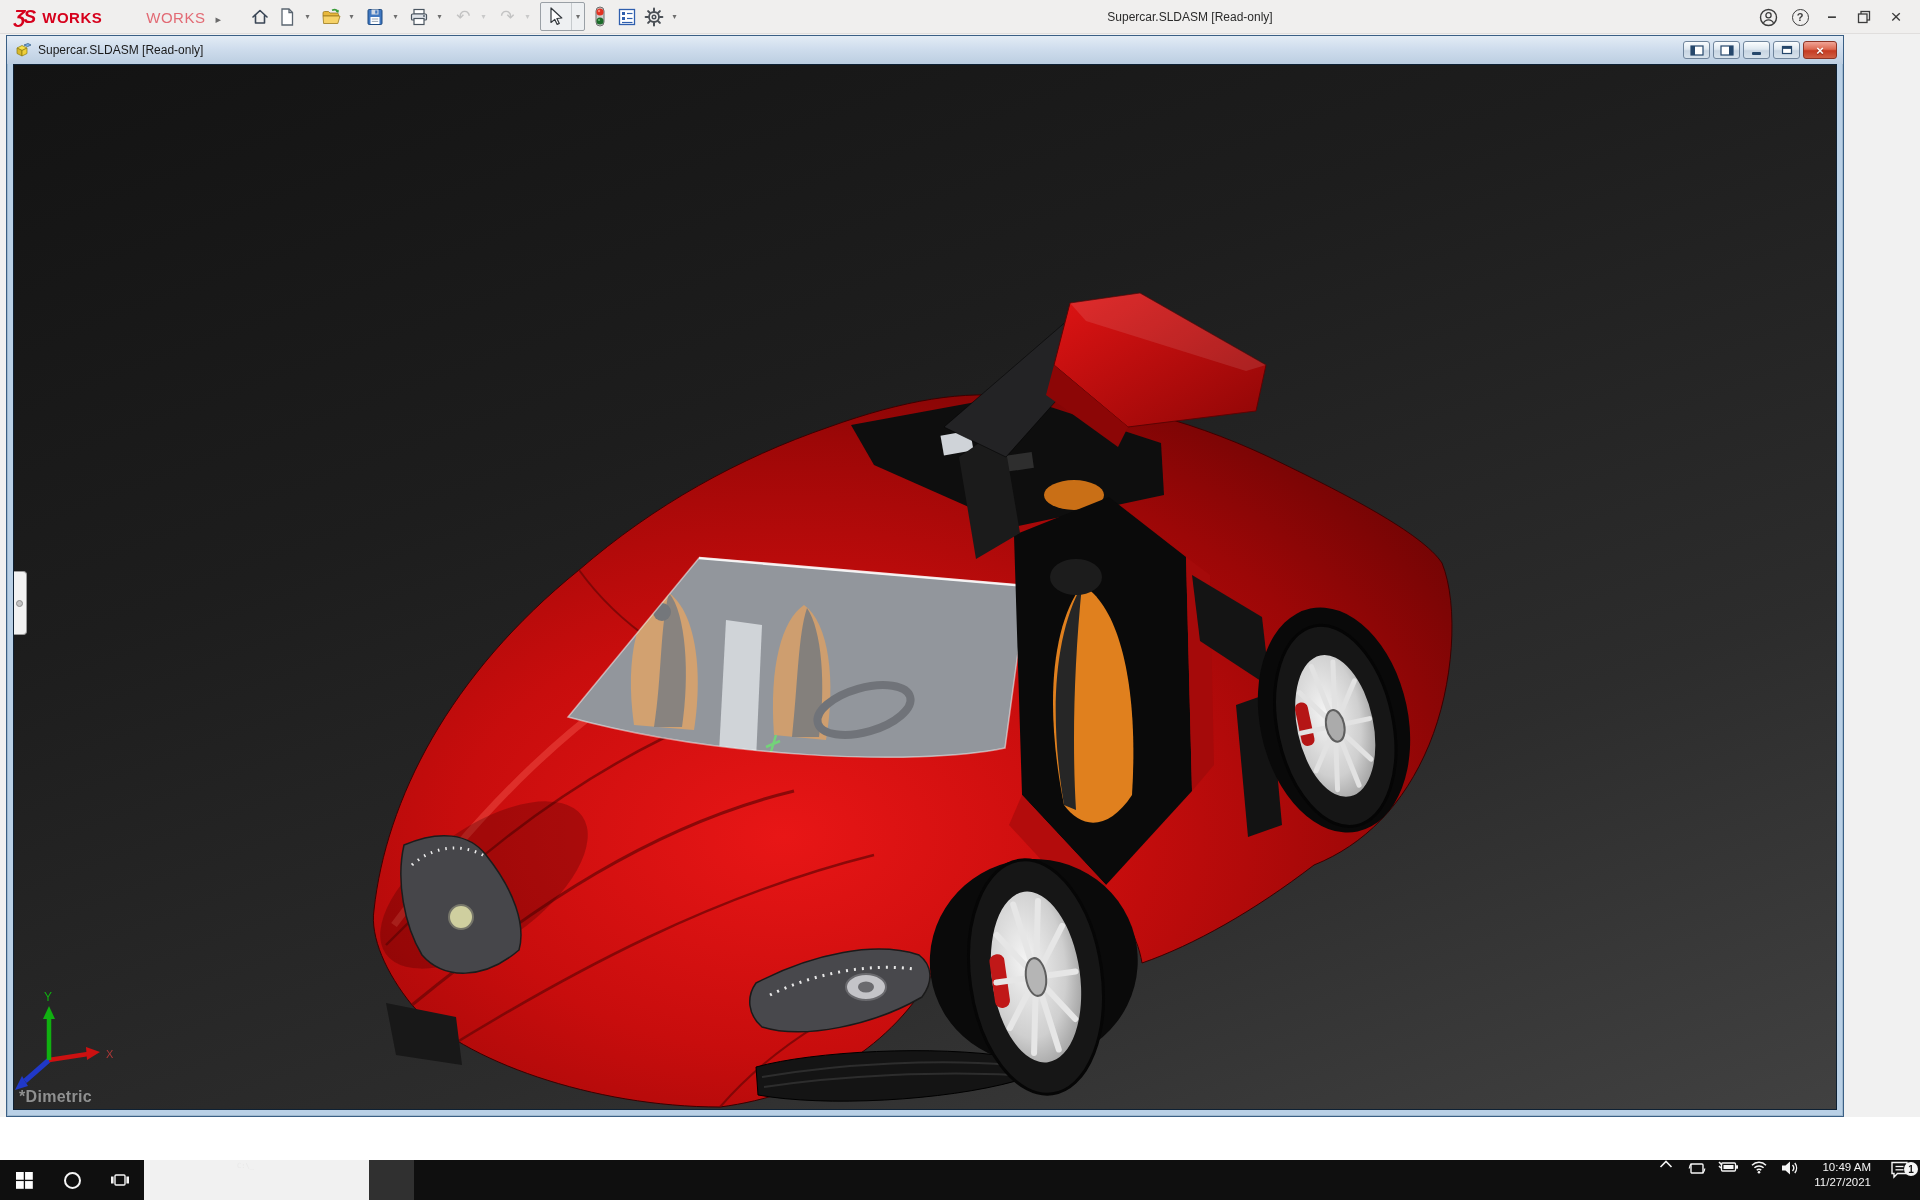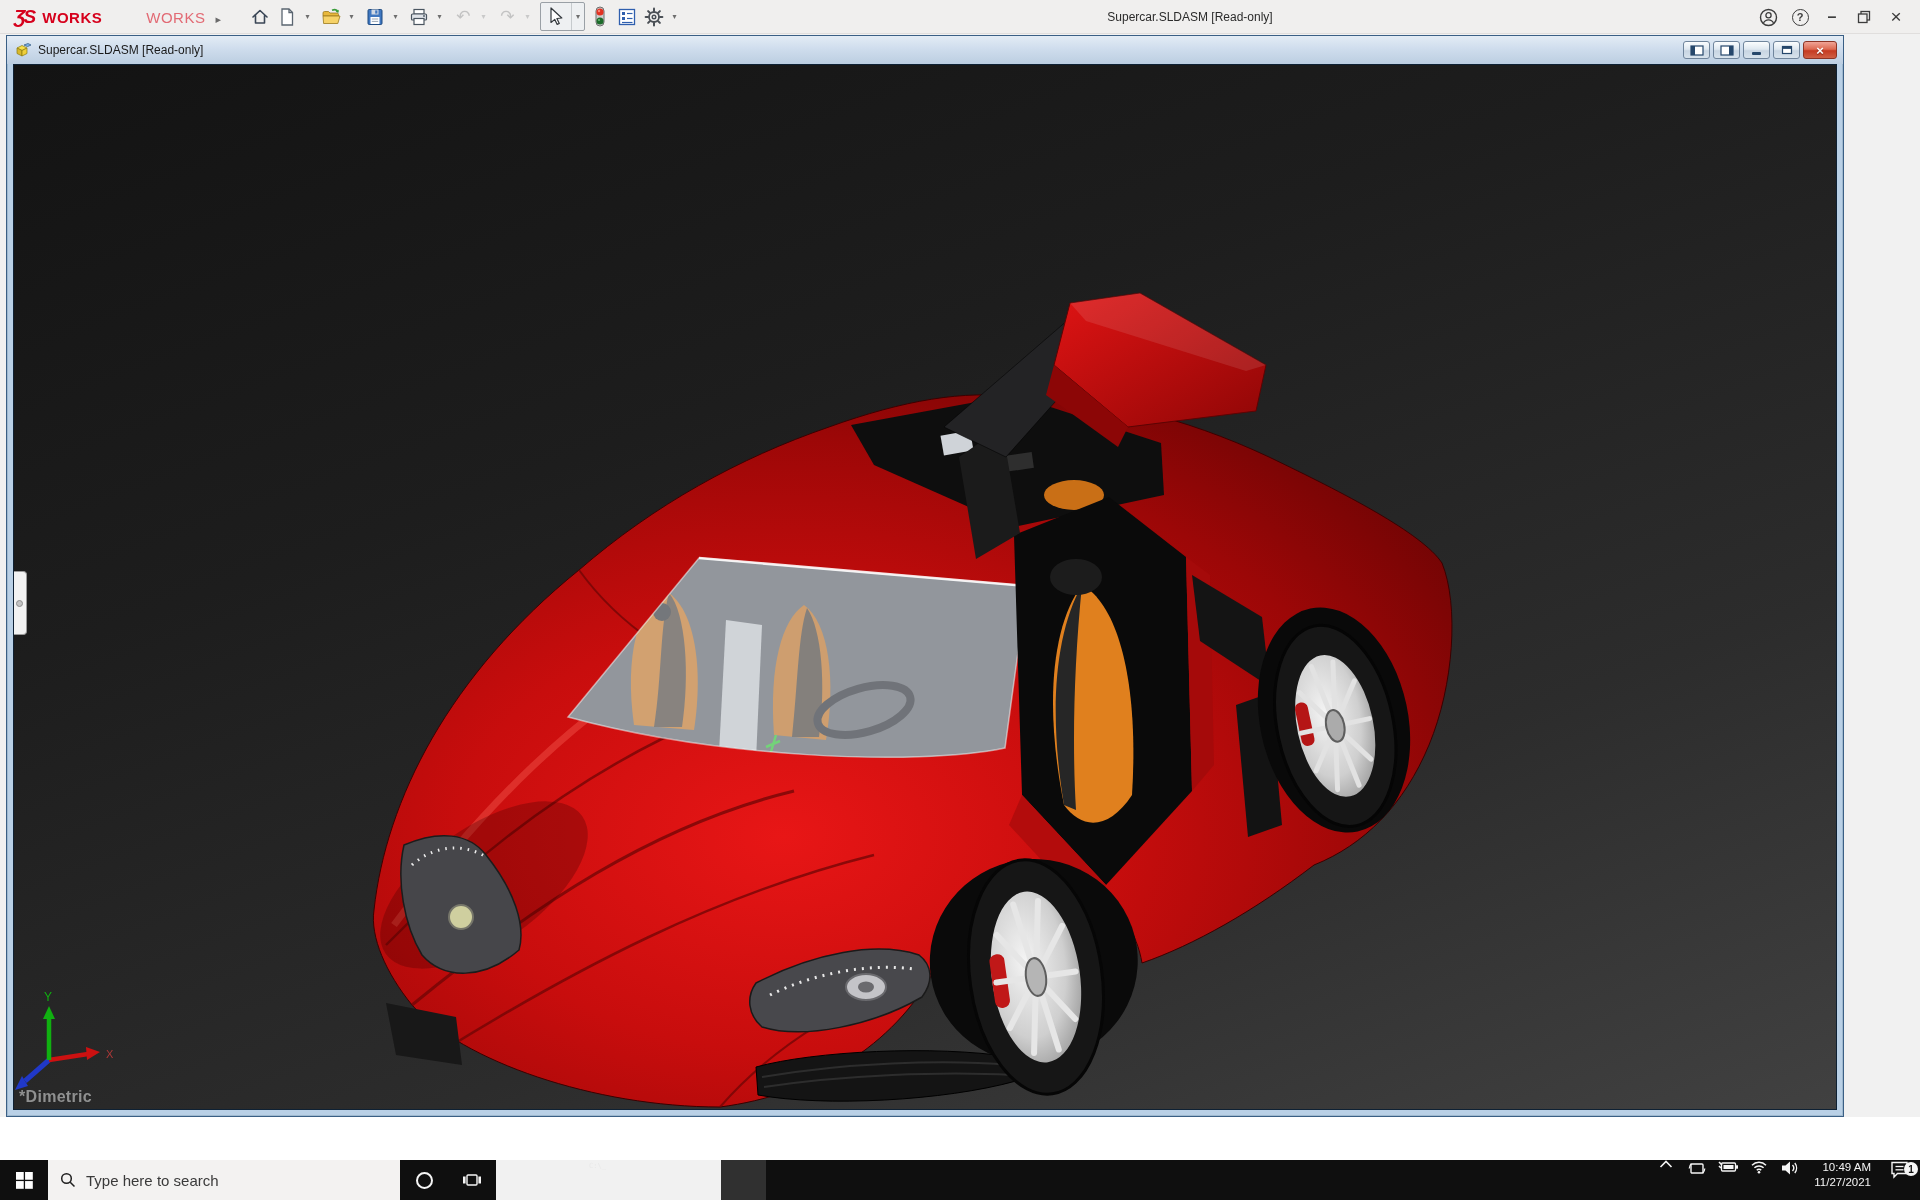--- a/index.html
+++ b/index.html
@@ -421,27 +421,20 @@
   <footer class="taskbar">
     <div class="tb-btn">
       <svg width="17" height="17" viewBox="0 0 18 18">
         <rect x="0" y="0" width="8.2" height="8.2" fill="#fdfdfd"></rect>
         <rect x="9.6" y="0" width="8.2" height="8.2" fill="#fdfdfd"></rect>
         <rect x="0" y="9.6" width="8.2" height="8.2" fill="#fdfdfd"></rect>
         <rect x="9.6" y="9.6" width="8.2" height="8.2" fill="#fdfdfd"></rect>
       </svg>
     </div>
 
-    <div class="search-box">
-      <svg width="16" height="16" viewBox="0 0 16 16">
-        <circle cx="6.5" cy="6.5" r="4.8" fill="none" stroke="#1f1f1f" stroke-width="1.5"></circle>
-        <line x1="10.2" y1="10.2" x2="14.5" y2="14.5" stroke="#1f1f1f" stroke-width="1.5"></line>
-      </svg>
-      <input type="text" readonly="" placeholder="Type here to search" style="">
-    </div>
 
     <div class="tb-btn">
       <span class="cortana-ring"></span>
     </div>
 
     <div class="tb-btn">
       <svg width="20" height="20" viewBox="0 0 20 20">
         <rect x="5" y="5" width="10" height="10" rx="1" fill="none" stroke="#f5f5f5" stroke-width="1.4"></rect>
         <rect x="1" y="6.5" width="2.6" height="7" fill="#f5f5f5"></rect>
         <rect x="16.4" y="6.5" width="2.6" height="7" fill="#f5f5f5"></rect>

